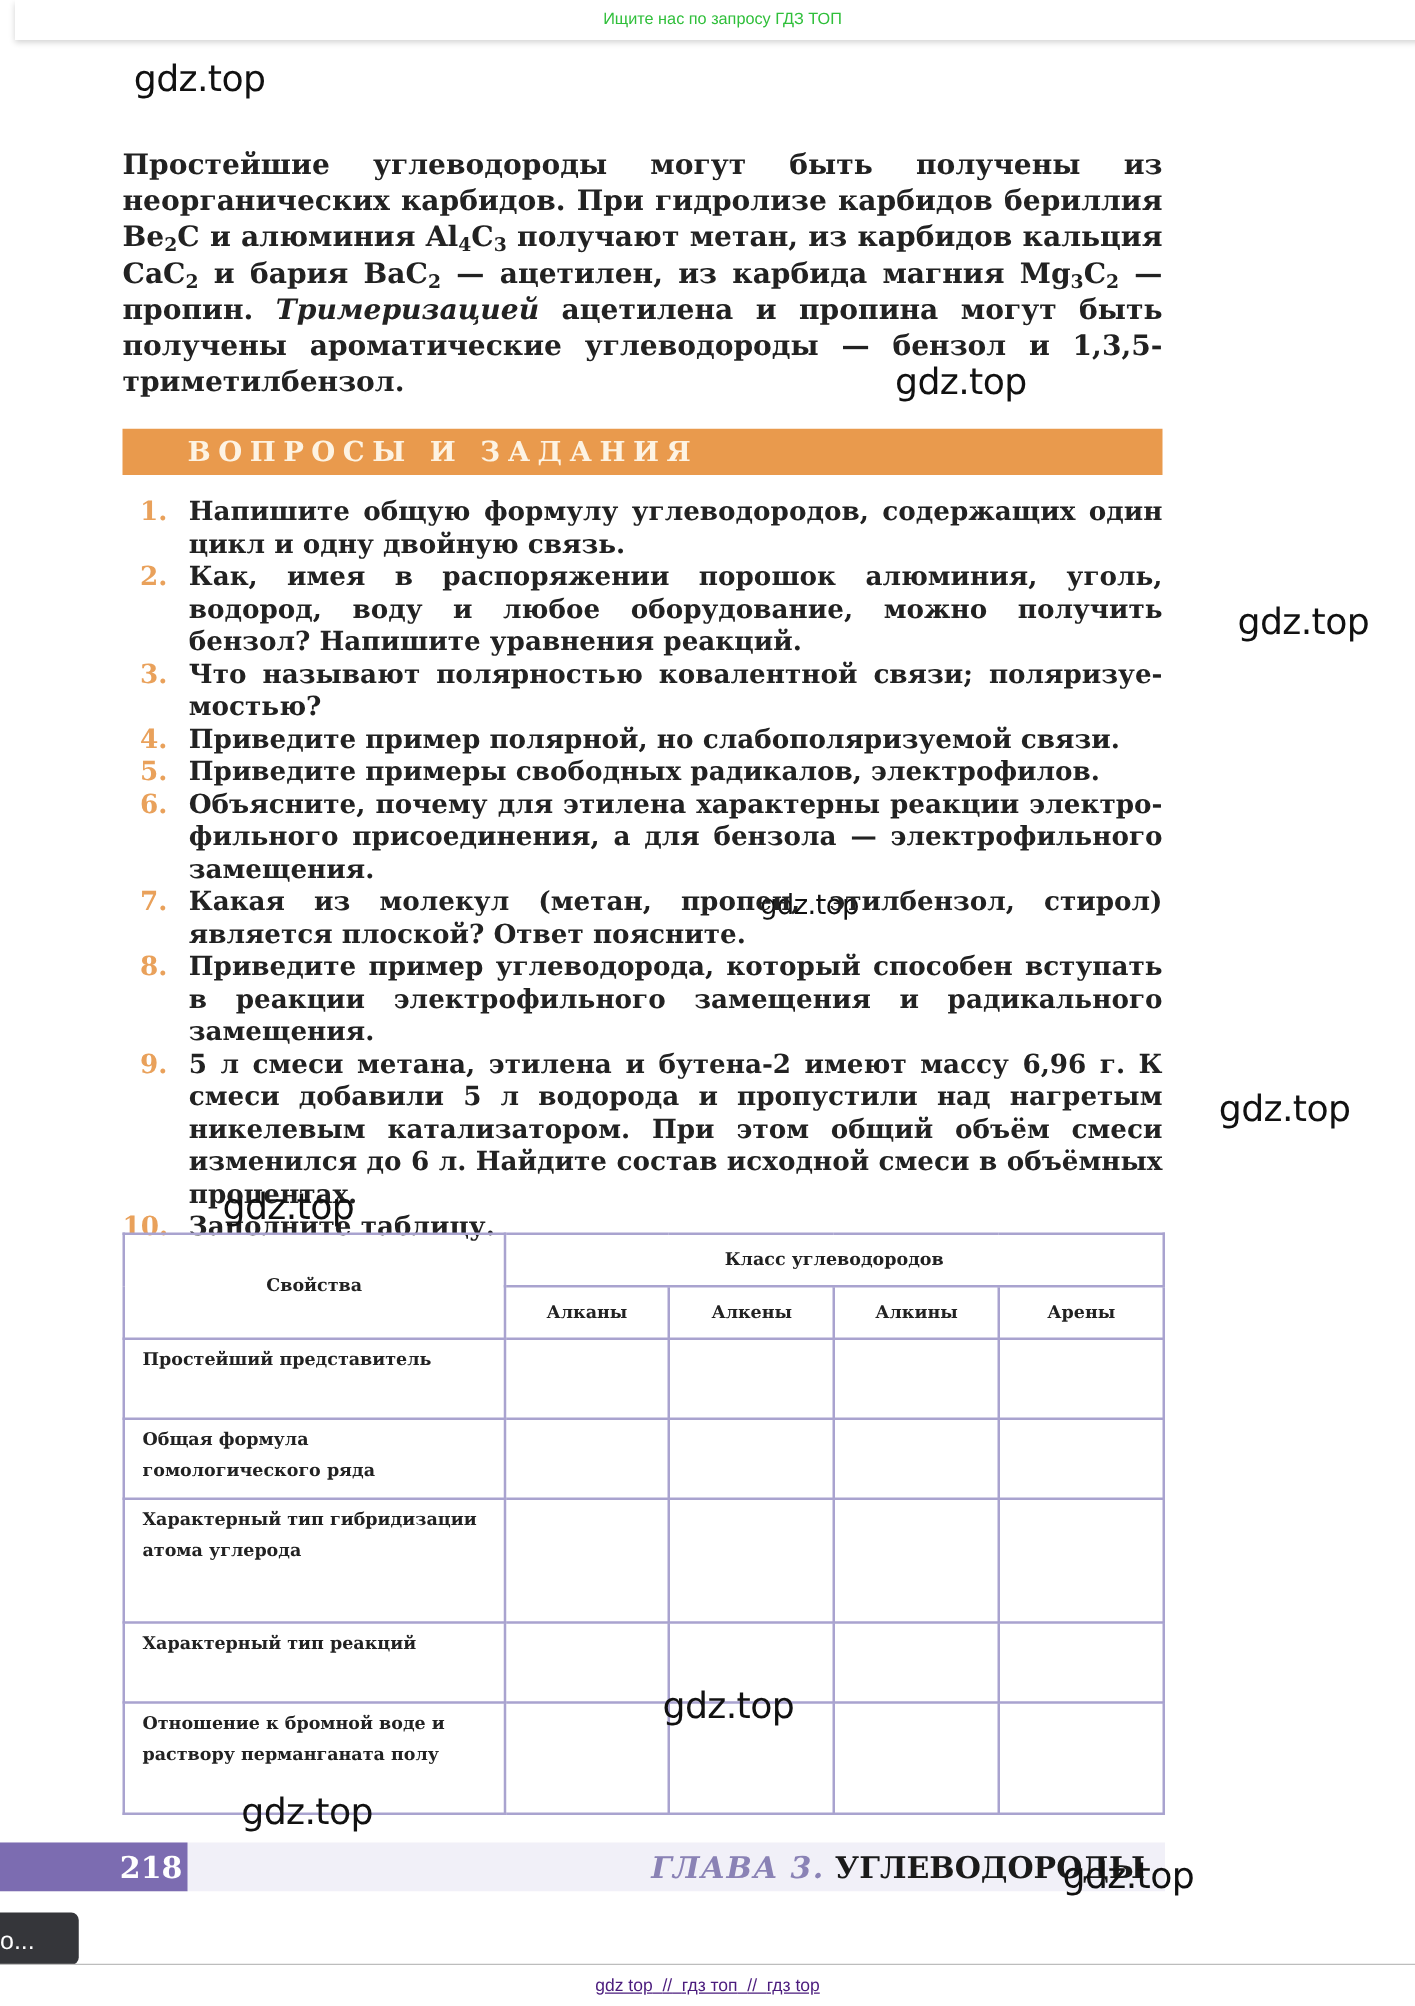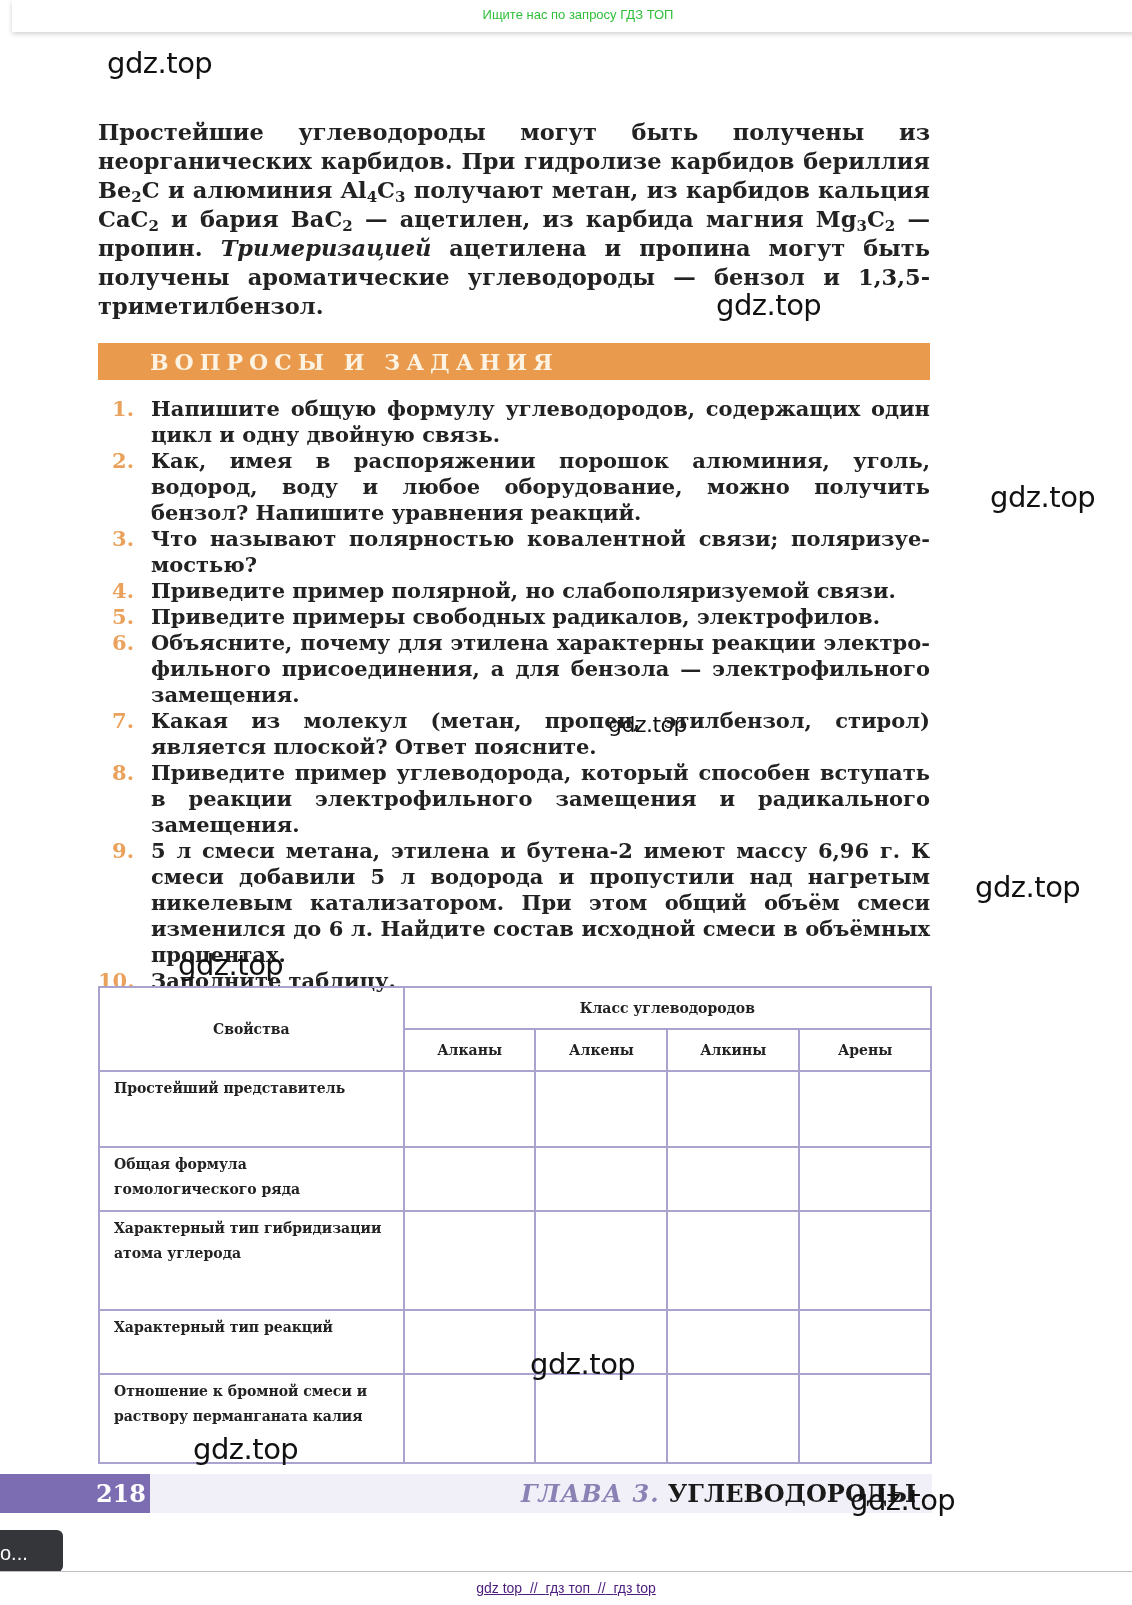--- a/index.html
+++ b/index.html
@@ -66,21 +66,21 @@
       <tr>
     <th rowspan="2">Свойства</th>
     <th colspan="4">Класс углеводородов</th>
   </tr>
   <tr>
     <th>Алканы</th>
     <th>Алкены</th>
     <th>Алкины</th>
     <th>Арены</th>
   </tr>
-  <tr style="height:76px;">
+  <tr style="height:64px;">
     <td class="label">Простейший представитель</td>
     <td class="cell"></td>
         <td class="cell"></td>
         <td class="cell"></td>
         <td class="cell"></td>
   </tr>
   <tr style="height:64px;">
     <td class="label">Общая формула гомологического ряда</td>
     <td class="cell"></td>
         <td class="cell"></td>
@@ -95,21 +95,21 @@
         <td class="cell"></td>
   </tr>
   <tr style="height:64px;">
     <td class="label">Характерный тип реакций</td>
     <td class="cell"></td>
         <td class="cell"></td>
         <td class="cell"></td>
         <td class="cell"></td>
   </tr>
   <tr style="height:89px;">
-    <td class="label">Отношение к бромной смеси и раствору перманганата калия</td>
+    <td class="label">Отношение к бромной воде и раствору перманганата полу</td>
     <td class="cell"></td>
         <td class="cell"></td>
         <td class="cell"></td>
         <td class="cell"></td>
   </tr>
 </tbody>
   </table>
 
 <div class="wm" style="left:178px; top:948px;">gdz.top</div>
 <div class="wm" style="left:530px; top:1347px;">gdz.top</div>

